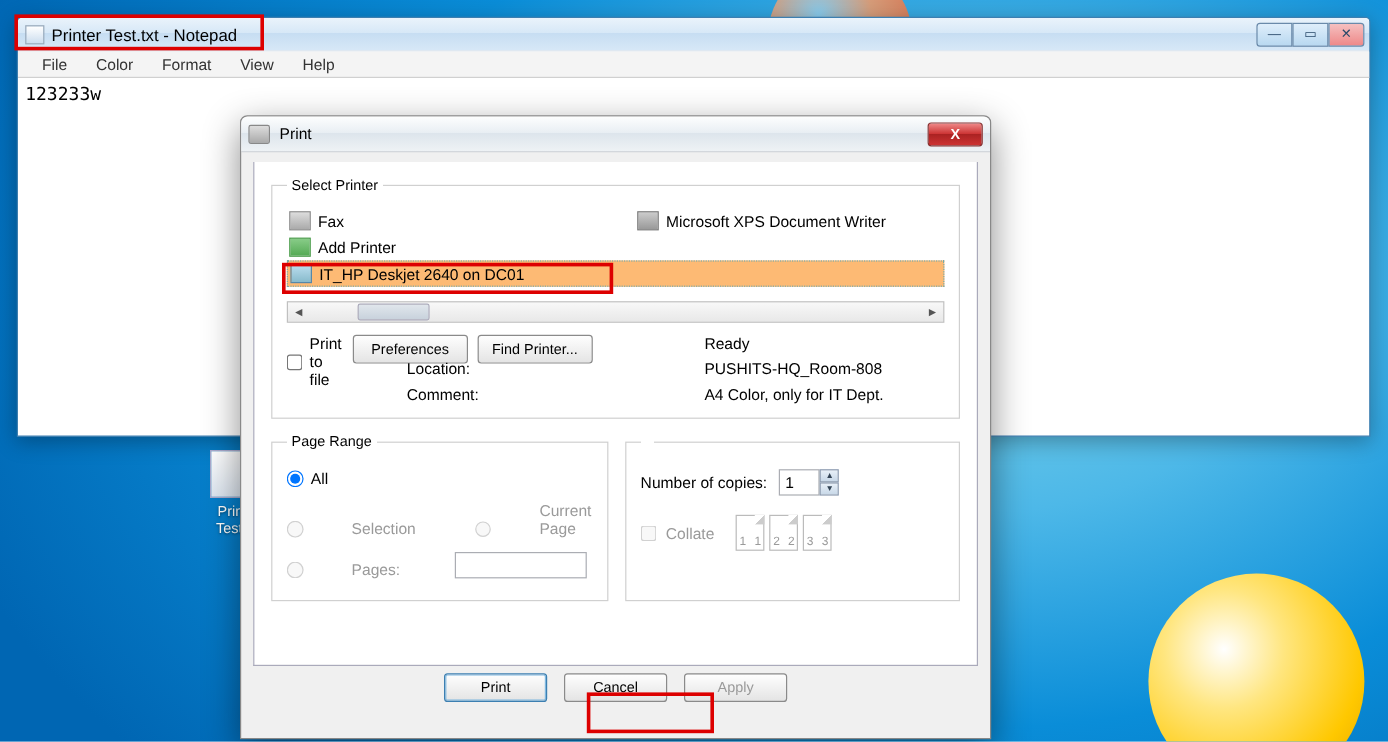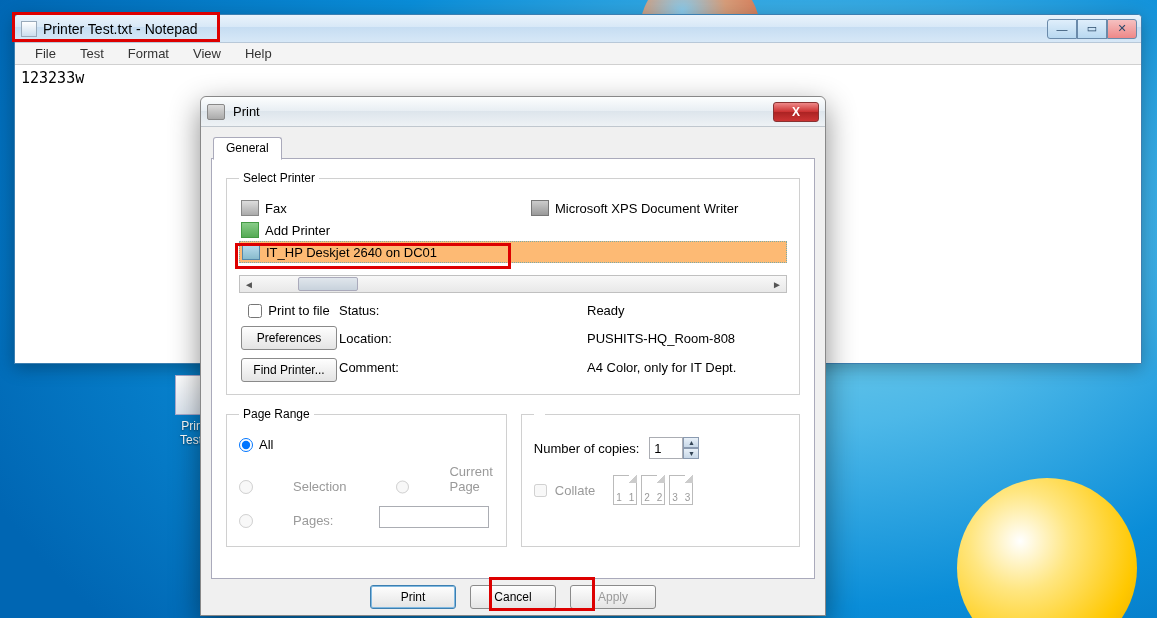--- a/index.html
+++ b/index.html
@@ -72,21 +72,21 @@
 .col2{position:absolute;left:290px;top:2px;}
 .hl-printer{position:absolute;left:-4px;top:48px;width:276px;height:26px;border:3px solid #d00;pointer-events:none;}
 
 .list-scroll{height:18px;border:1px solid #c0c0c0;background:linear-gradient(#f8f8f8,#e8e8e8);display:flex;align-items:center;margin-top:2px;}
 .list-scroll .arrow{width:18px;height:16px;display:flex;align-items:center;justify-content:center;font-size:10px;color:#555;}
 .list-scroll .thumb{width:60px;height:14px;background:linear-gradient(#e0e6ec,#c8d2dc);border:1px solid #aab;margin-left:40px;border-radius:2px;}
 
 .info-grid{display:grid;grid-template-columns:100px 1fr 200px;row-gap:6px;font-size:13px;margin-top:10px;}
 .info-grid .lbl{color:#000;}
 .info-grid .val{color:#000;}
-.info-right{display:flex;flex-direction:column;align-items:center;gap:8px;}
+.info-right{display:flex;flex-direction:row;align-items:flex-start;gap:8px;}
 .chk{display:flex;align-items:center;gap:6px;font-size:13px;}
 .chk input{width:14px;height:14px;}
 .wbtn{min-width:96px;height:24px;border:1px solid #8a8a8a;background:linear-gradient(#fefefe,#e4e4e4);font-size:12px;border-radius:3px;padding:0 10px;}
 
 .lower-row{display:flex;gap:14px;}
 .page-range{flex:1;}
 .page-range .opt{display:flex;align-items:flex-end;gap:6px;font-size:13px;margin:6px 0;}
 .page-range .opt.dis{color:#9a9a9a;gap:40px;}
 .page-range input[type=radio]{width:14px;height:14px;}
 .page-range .pages-input{width:110px;height:22px;border:1px solid #abadb3;margin-left:6px;}
@@ -122,21 +122,21 @@
     <span class="np-icon"></span>
     <span class="title">Printer Test.txt - Notepad</span>
     <div class="winbtns">
       <div class="winbtn">—</div>
       <div class="winbtn">▭</div>
       <div class="winbtn close">✕</div>
     </div>
   </div>
   <div class="menubar">
     <span>File</span>
-    <span>Test</span>
+    <span>Color</span>
     <span>Format</span>
     <span>View</span>
     <span>Help</span>
   </div>
   <div class="textarea">123233w</div>
 </div>
 <div class="hl-title"></div>
 
 <div class="desk-icon">
   <div class="glyph"></div>
@@ -144,23 +144,20 @@
 Test.txt</div>
 </div>
 
 <div class="print-dlg">
   <div class="dlg-titlebar">
     <span class="p-icon"></span>
     <span class="title">Print</span>
     <div class="dlg-close">X</div>
   </div>
   <div class="dlg-body">
-    <div class="tabstrip">
-      <div class="tab">General</div>
-    </div>
     <div class="tab-panel">
 
       <fieldset>
         <legend>Select Printer</legend>
         <div class="printer-list">
           <div class="p-row">
               <span class="pi fax"></span>
               <span>Fax</span>
             </div>
           <div class="p-row">

